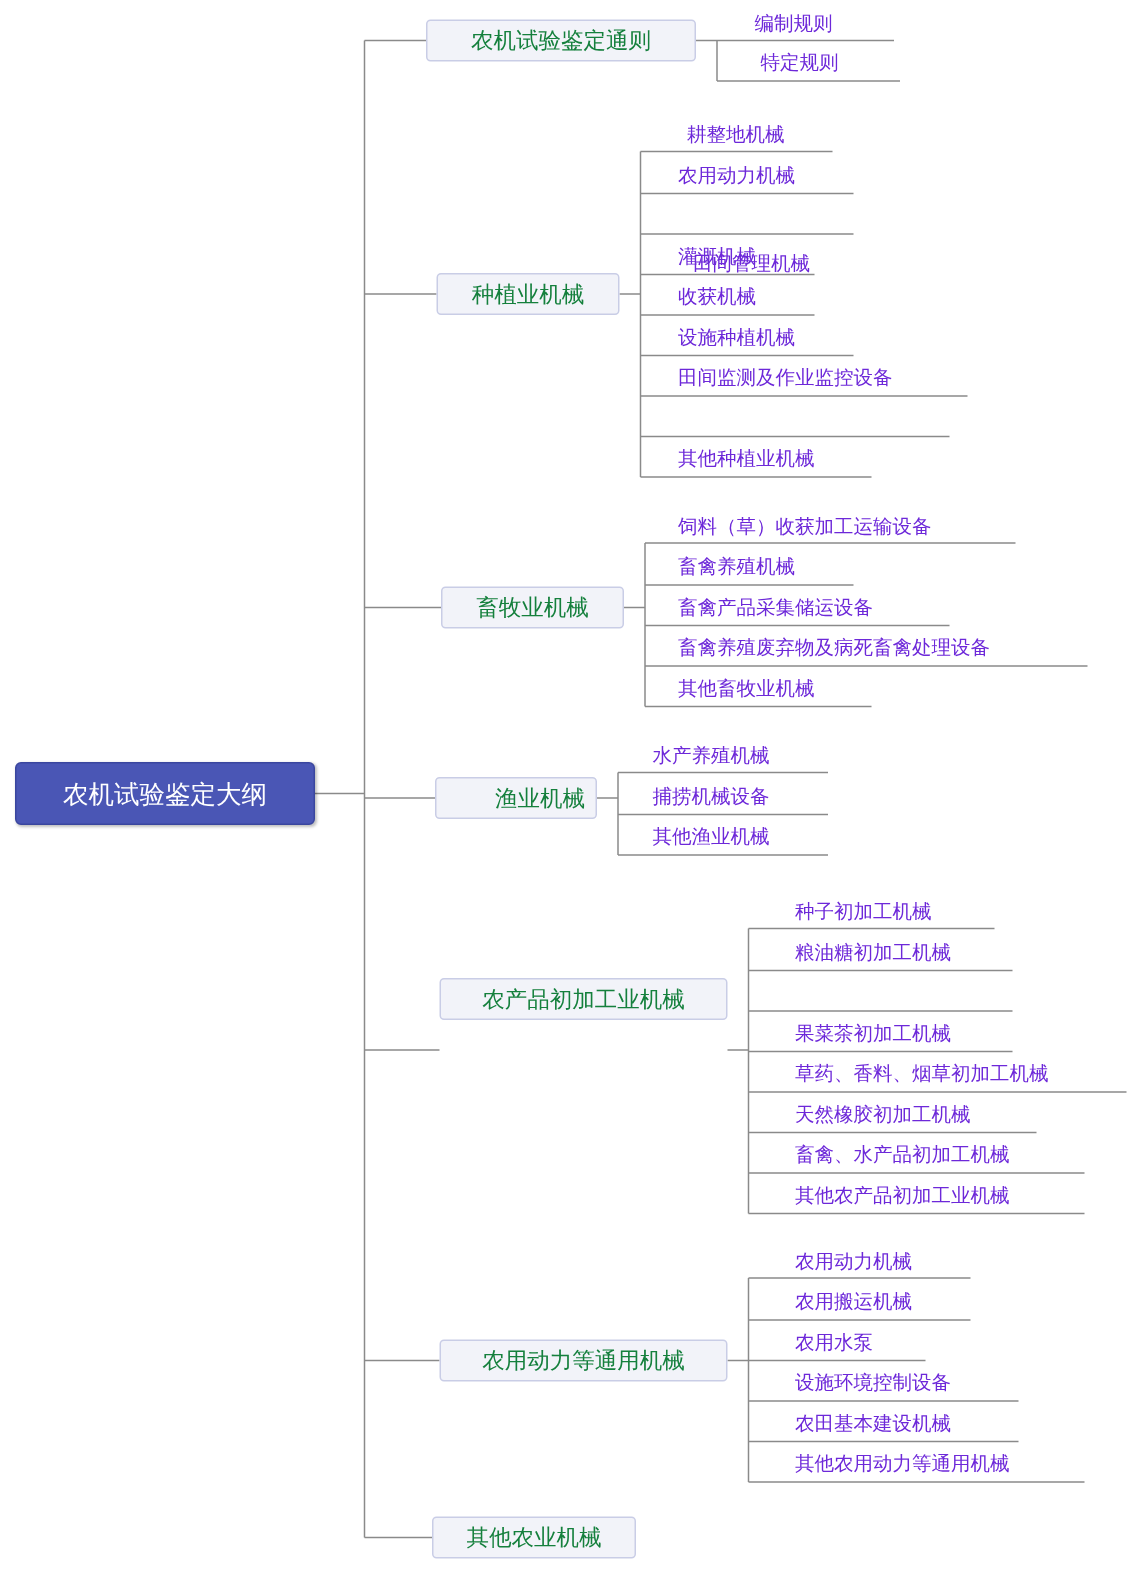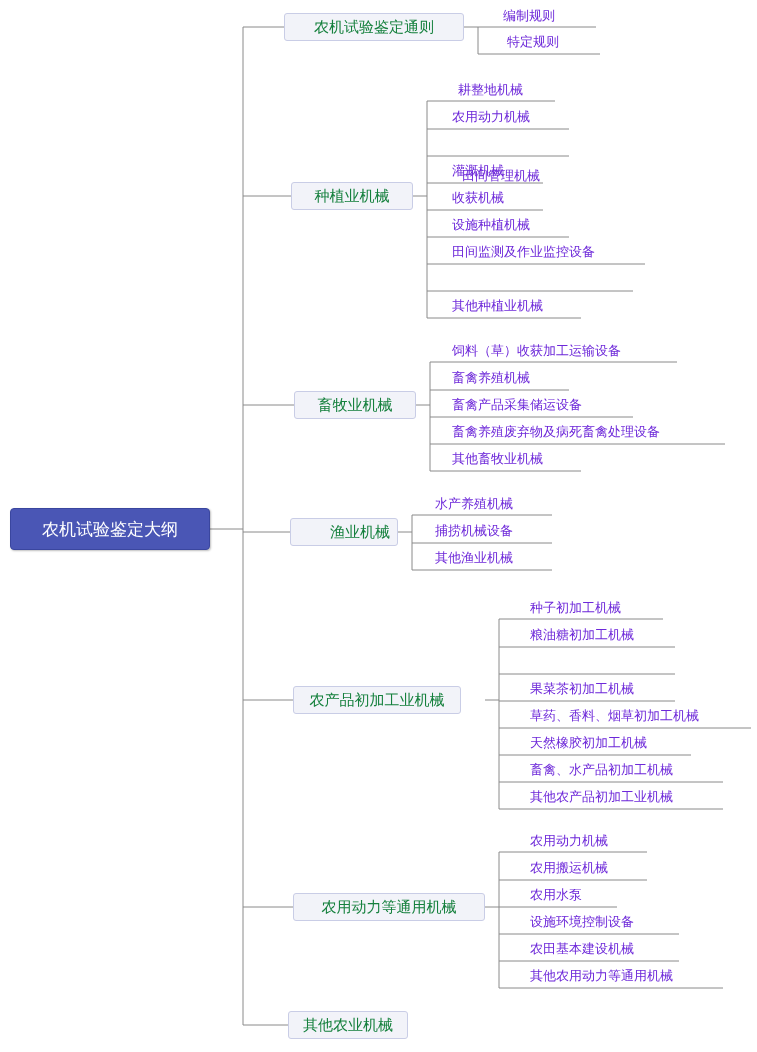--- a/index.html
+++ b/index.html
@@ -135,29 +135,29 @@
     <div class="node branch-node" style="left: 294px; top: 391px; width: 122px; height: 28px;">畜牧业机械</div>
     <div class="node leaf-node" style="left: 449px; top: 340px; width: 228px; height: 22px;">饲料（草）收获加工运输设备</div>
     <div class="node leaf-node" style="left: 449px; top: 366px; width: 120px; height: 24px;">畜禽养殖机械</div>
     <div class="node leaf-node" style="left: 449px; top: 393px; width: 184px; height: 24px;">畜禽产品采集储运设备</div>
     <div class="node leaf-node" style="left: 449px; top: 420px; width: 276px; height: 24px;">畜禽养殖废弃物及病死畜禽处理设备</div>
     <div class="node leaf-node" style="left: 449px; top: 447px; width: 132px; height: 24px;">其他畜牧业机械</div>
     <div class="node branch-node" style="left: 290px; top: 518px; width: 108px; height: 28px; padding-left: 44px;">渔业机械</div>
     <div class="node leaf-node" style="left: 432px; top: 493px; width: 120px; height: 22px;">水产养殖机械</div>
     <div class="node leaf-node" style="left: 432px; top: 519px; width: 120px; height: 24px;">捕捞机械设备</div>
     <div class="node leaf-node" style="left: 432px; top: 546px; width: 120px; height: 24px;">其他渔业机械</div>
-    <div class="node branch-node" style="left: 293px; top: 686px; width: 168px; height: 28px;">农产品初加工业机械</div>
+    <div class="node branch-node" style="left: 293px; top: 652px; width: 192px; height: 28px;">农产品初加工业机械</div>
     <div class="node leaf-node" style="left: 527px; top: 597px; width: 136px; height: 22px;">种子初加工机械</div>
     <div class="node leaf-node" style="left: 527px; top: 623px; width: 148px; height: 24px;">粮油糖初加工机械</div>
     <div class="node leaf-node" style="left: 527px; top: 677px; width: 148px; height: 24px;">果菜茶初加工机械</div>
     <div class="node leaf-node" style="left: 527px; top: 704px; width: 224px; height: 24px;">草药、香料、烟草初加工机械</div>
     <div class="node leaf-node" style="left: 527px; top: 731px; width: 164px; height: 24px;">天然橡胶初加工机械</div>
     <div class="node leaf-node" style="left: 527px; top: 758px; width: 196px; height: 24px;">畜禽、水产品初加工机械</div>
     <div class="node leaf-node" style="left: 527px; top: 785px; width: 196px; height: 24px;">其他农产品初加工业机械</div>
     <div class="node branch-node" style="left: 293px; top: 893px; width: 192px; height: 28px;">农用动力等通用机械</div>
     <div class="node leaf-node" style="left: 527px; top: 830px; width: 120px; height: 22px;">农用动力机械</div>
     <div class="node leaf-node" style="left: 527px; top: 856px; width: 120px; height: 24px;">农用搬运机械</div>
     <div class="node leaf-node" style="left: 527px; top: 883px; width: 90px; height: 24px;">农用水泵</div>
     <div class="node leaf-node" style="left: 527px; top: 910px; width: 152px; height: 24px;">设施环境控制设备</div>
     <div class="node leaf-node" style="left: 527px; top: 937px; width: 152px; height: 24px;">农田基本建设机械</div>
     <div class="node leaf-node" style="left: 527px; top: 964px; width: 196px; height: 24px;">其他农用动力等通用机械</div>
-    <div class="node branch-node" style="left: 288px; top: 1011px; width: 120px; height: 28px;">其他农业机械</div>
+    <div class="node branch-node" style="left: 288px; top: 1011px; width: 136px; height: 28px;">其他农业机械</div>
   </div>
 
 </body></html>

